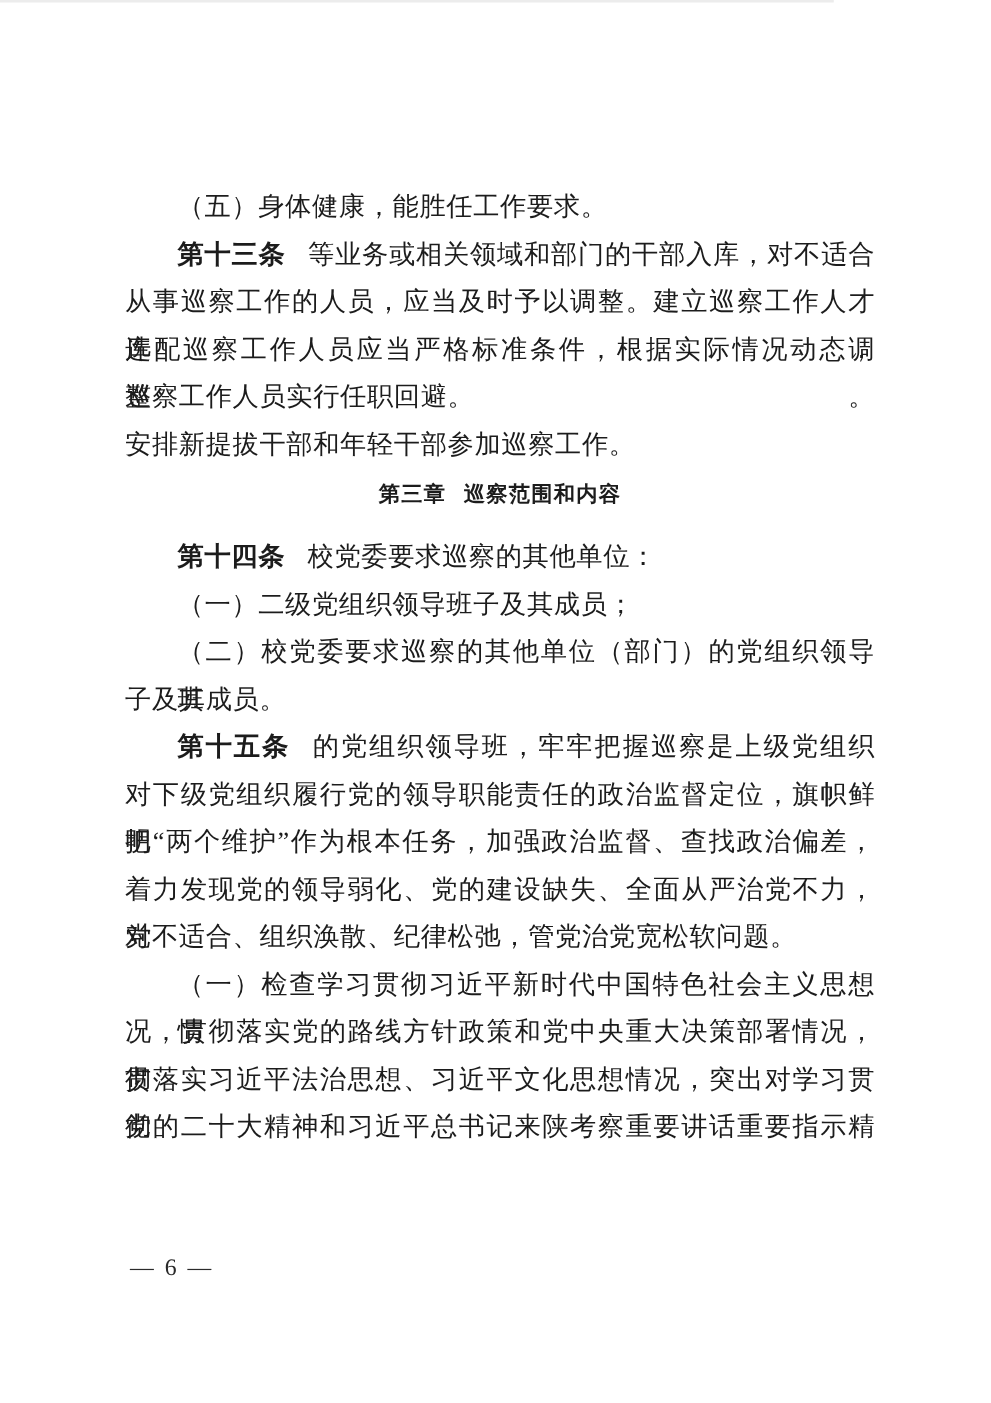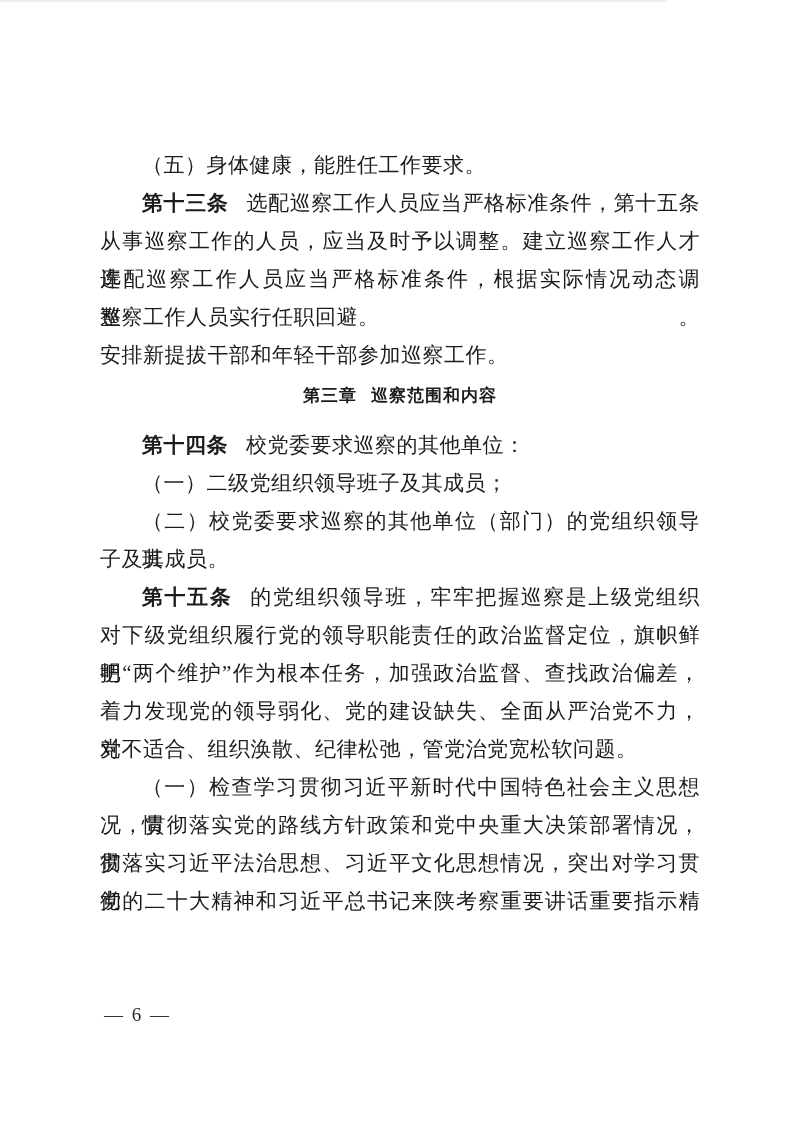--- a/index.html
+++ b/index.html
@@ -73,21 +73,21 @@
   }
 </style>
 </head>
 <body>
 
 <div class="page">
   <div class="text-block">
 
     <div class="line indent"><span>（五）身体健康，能胜任工作要求。</span></div>
 
-    <div class="line indent justify"><span class="article-label">第十三条</span><span>选配巡察工作人员应当严格标准条件，第十五条</span></div>
+    <div class="line indent justify"><span class="article-label">第十三条</span><span>等业务或相关领域和部门的干部入库，对不适合</span></div>
 
     <div class="line justify"><span>从事巡察工作的人员，应当及时予以调整。建立巡察工作人才库，</span></div>
 
 
     <div class="line justify"><span>选配巡察工作人员应当严格标准条件，根据实际情况动态调整。</span></div>
 
     <div class="line"><span>巡察工作人员实行任职回避。</span></div>
 
 
     <div class="line"><span>安排新提拔干部和年轻干部参加巡察工作。</span></div>

